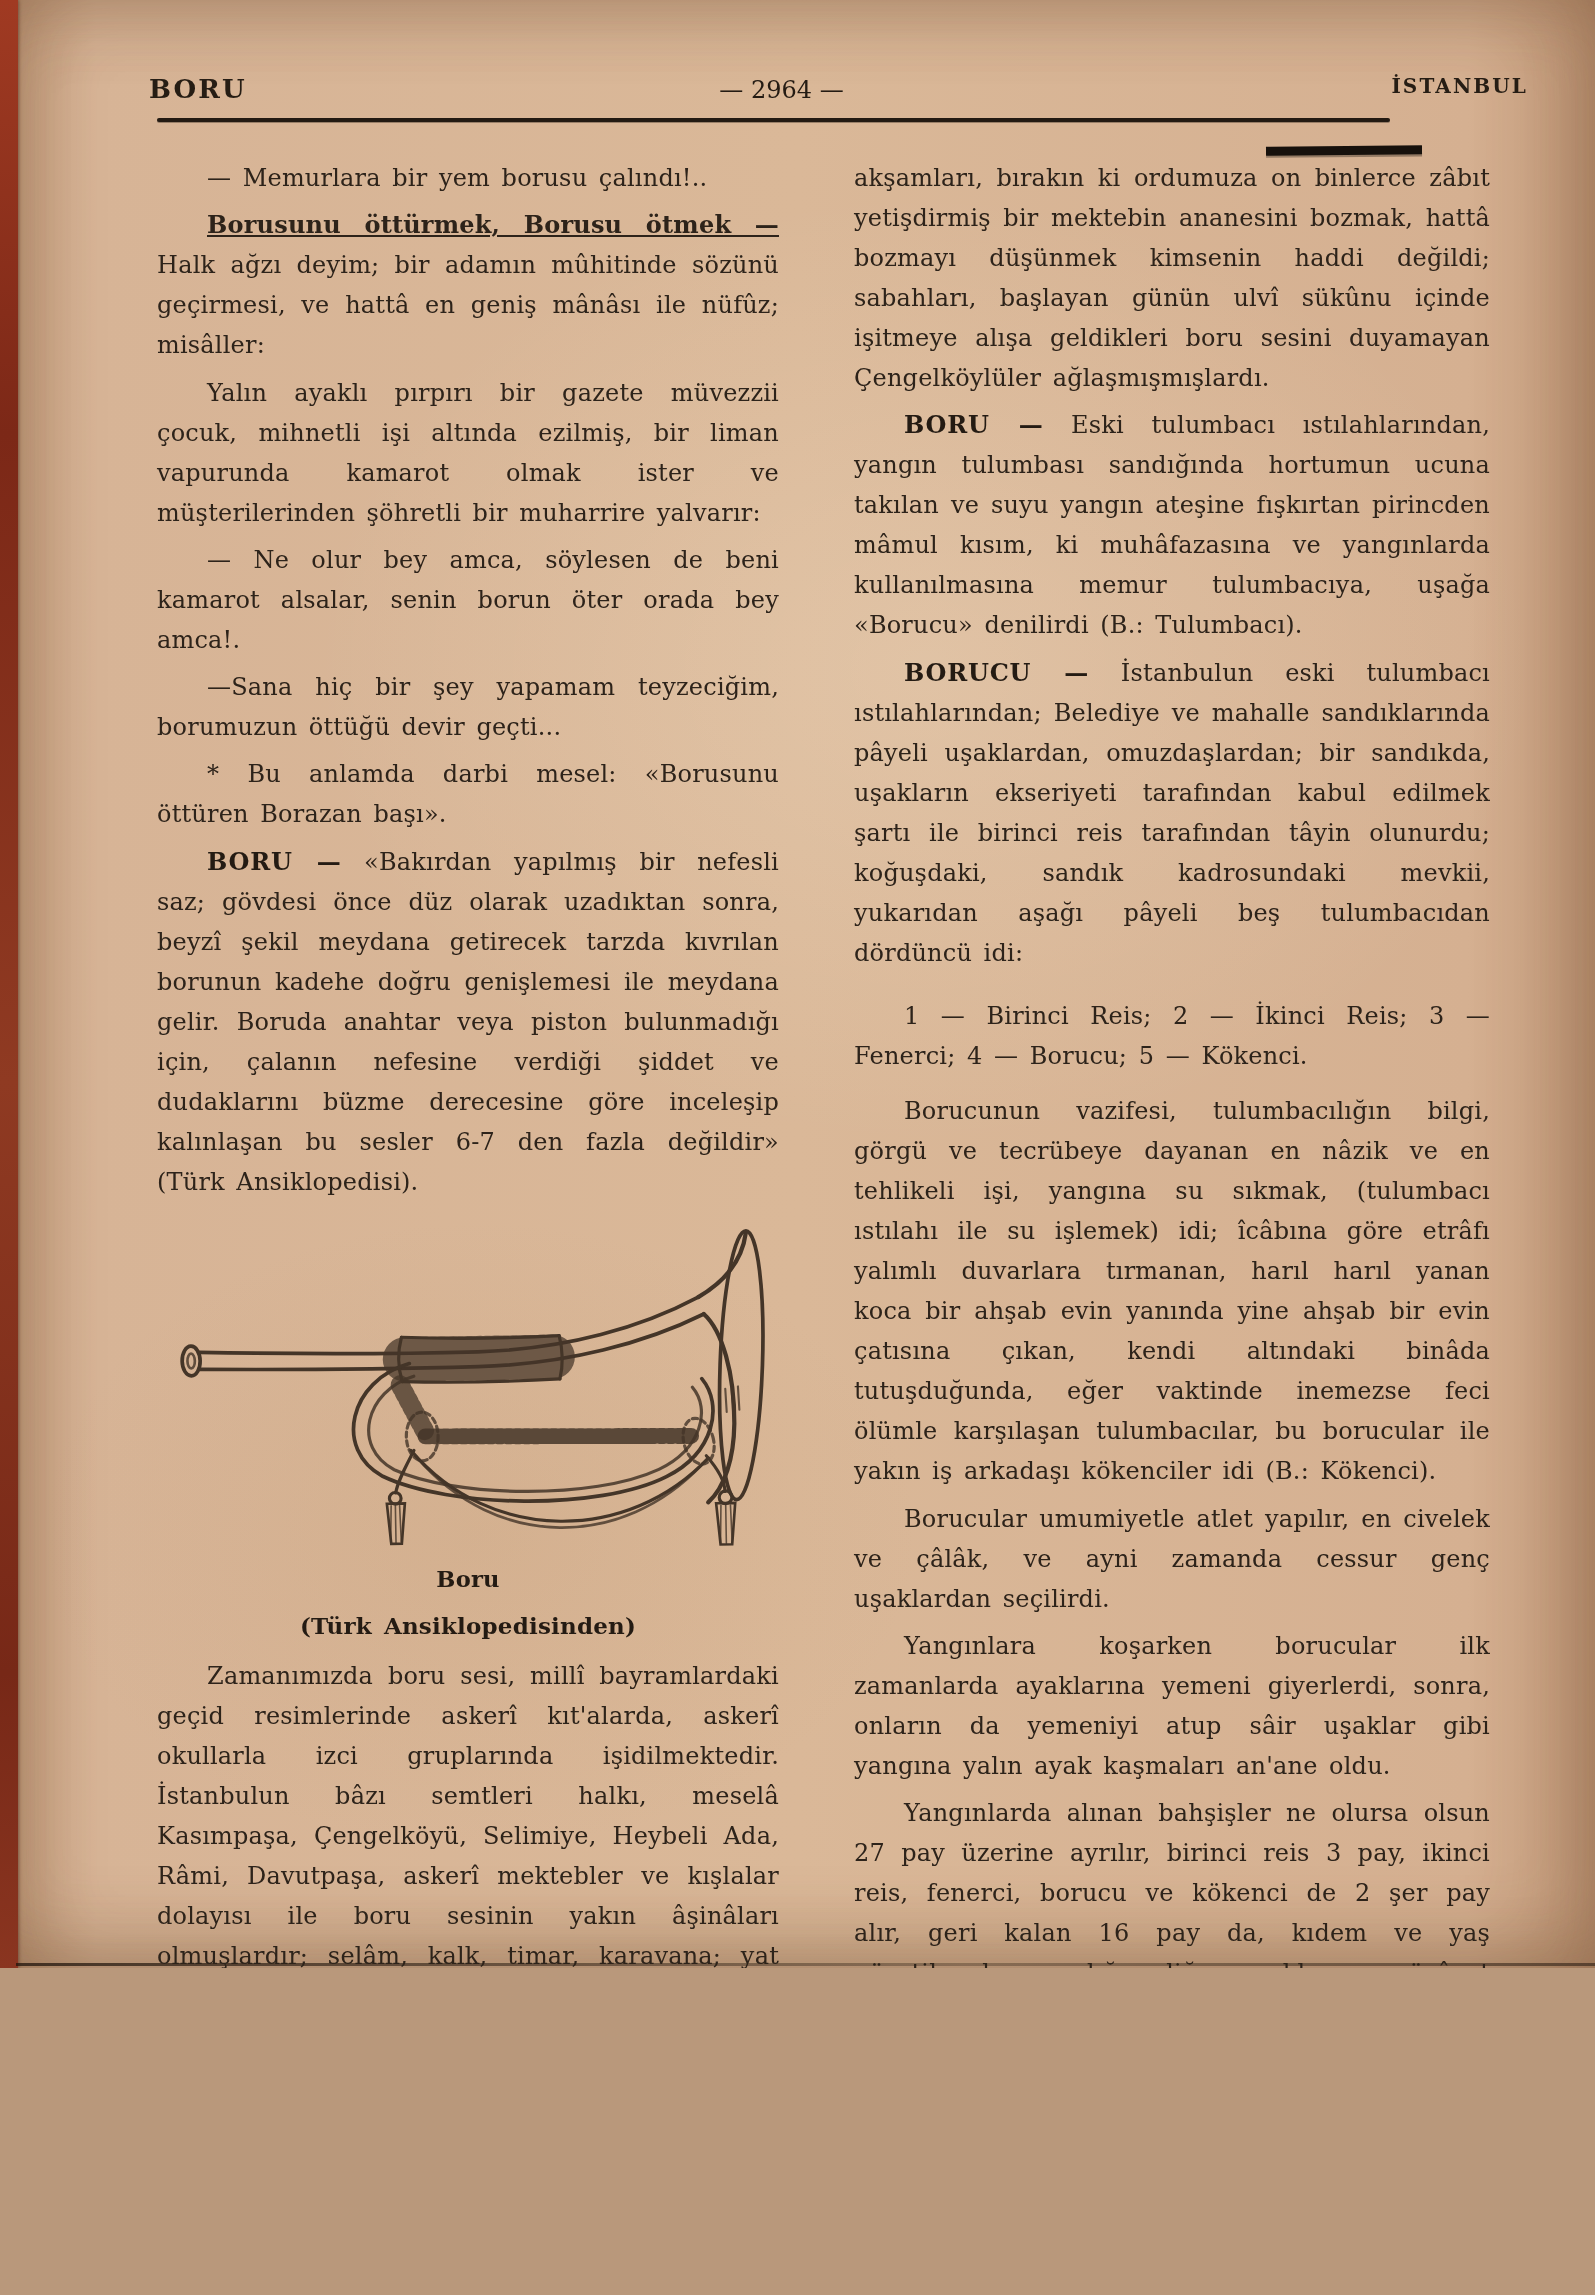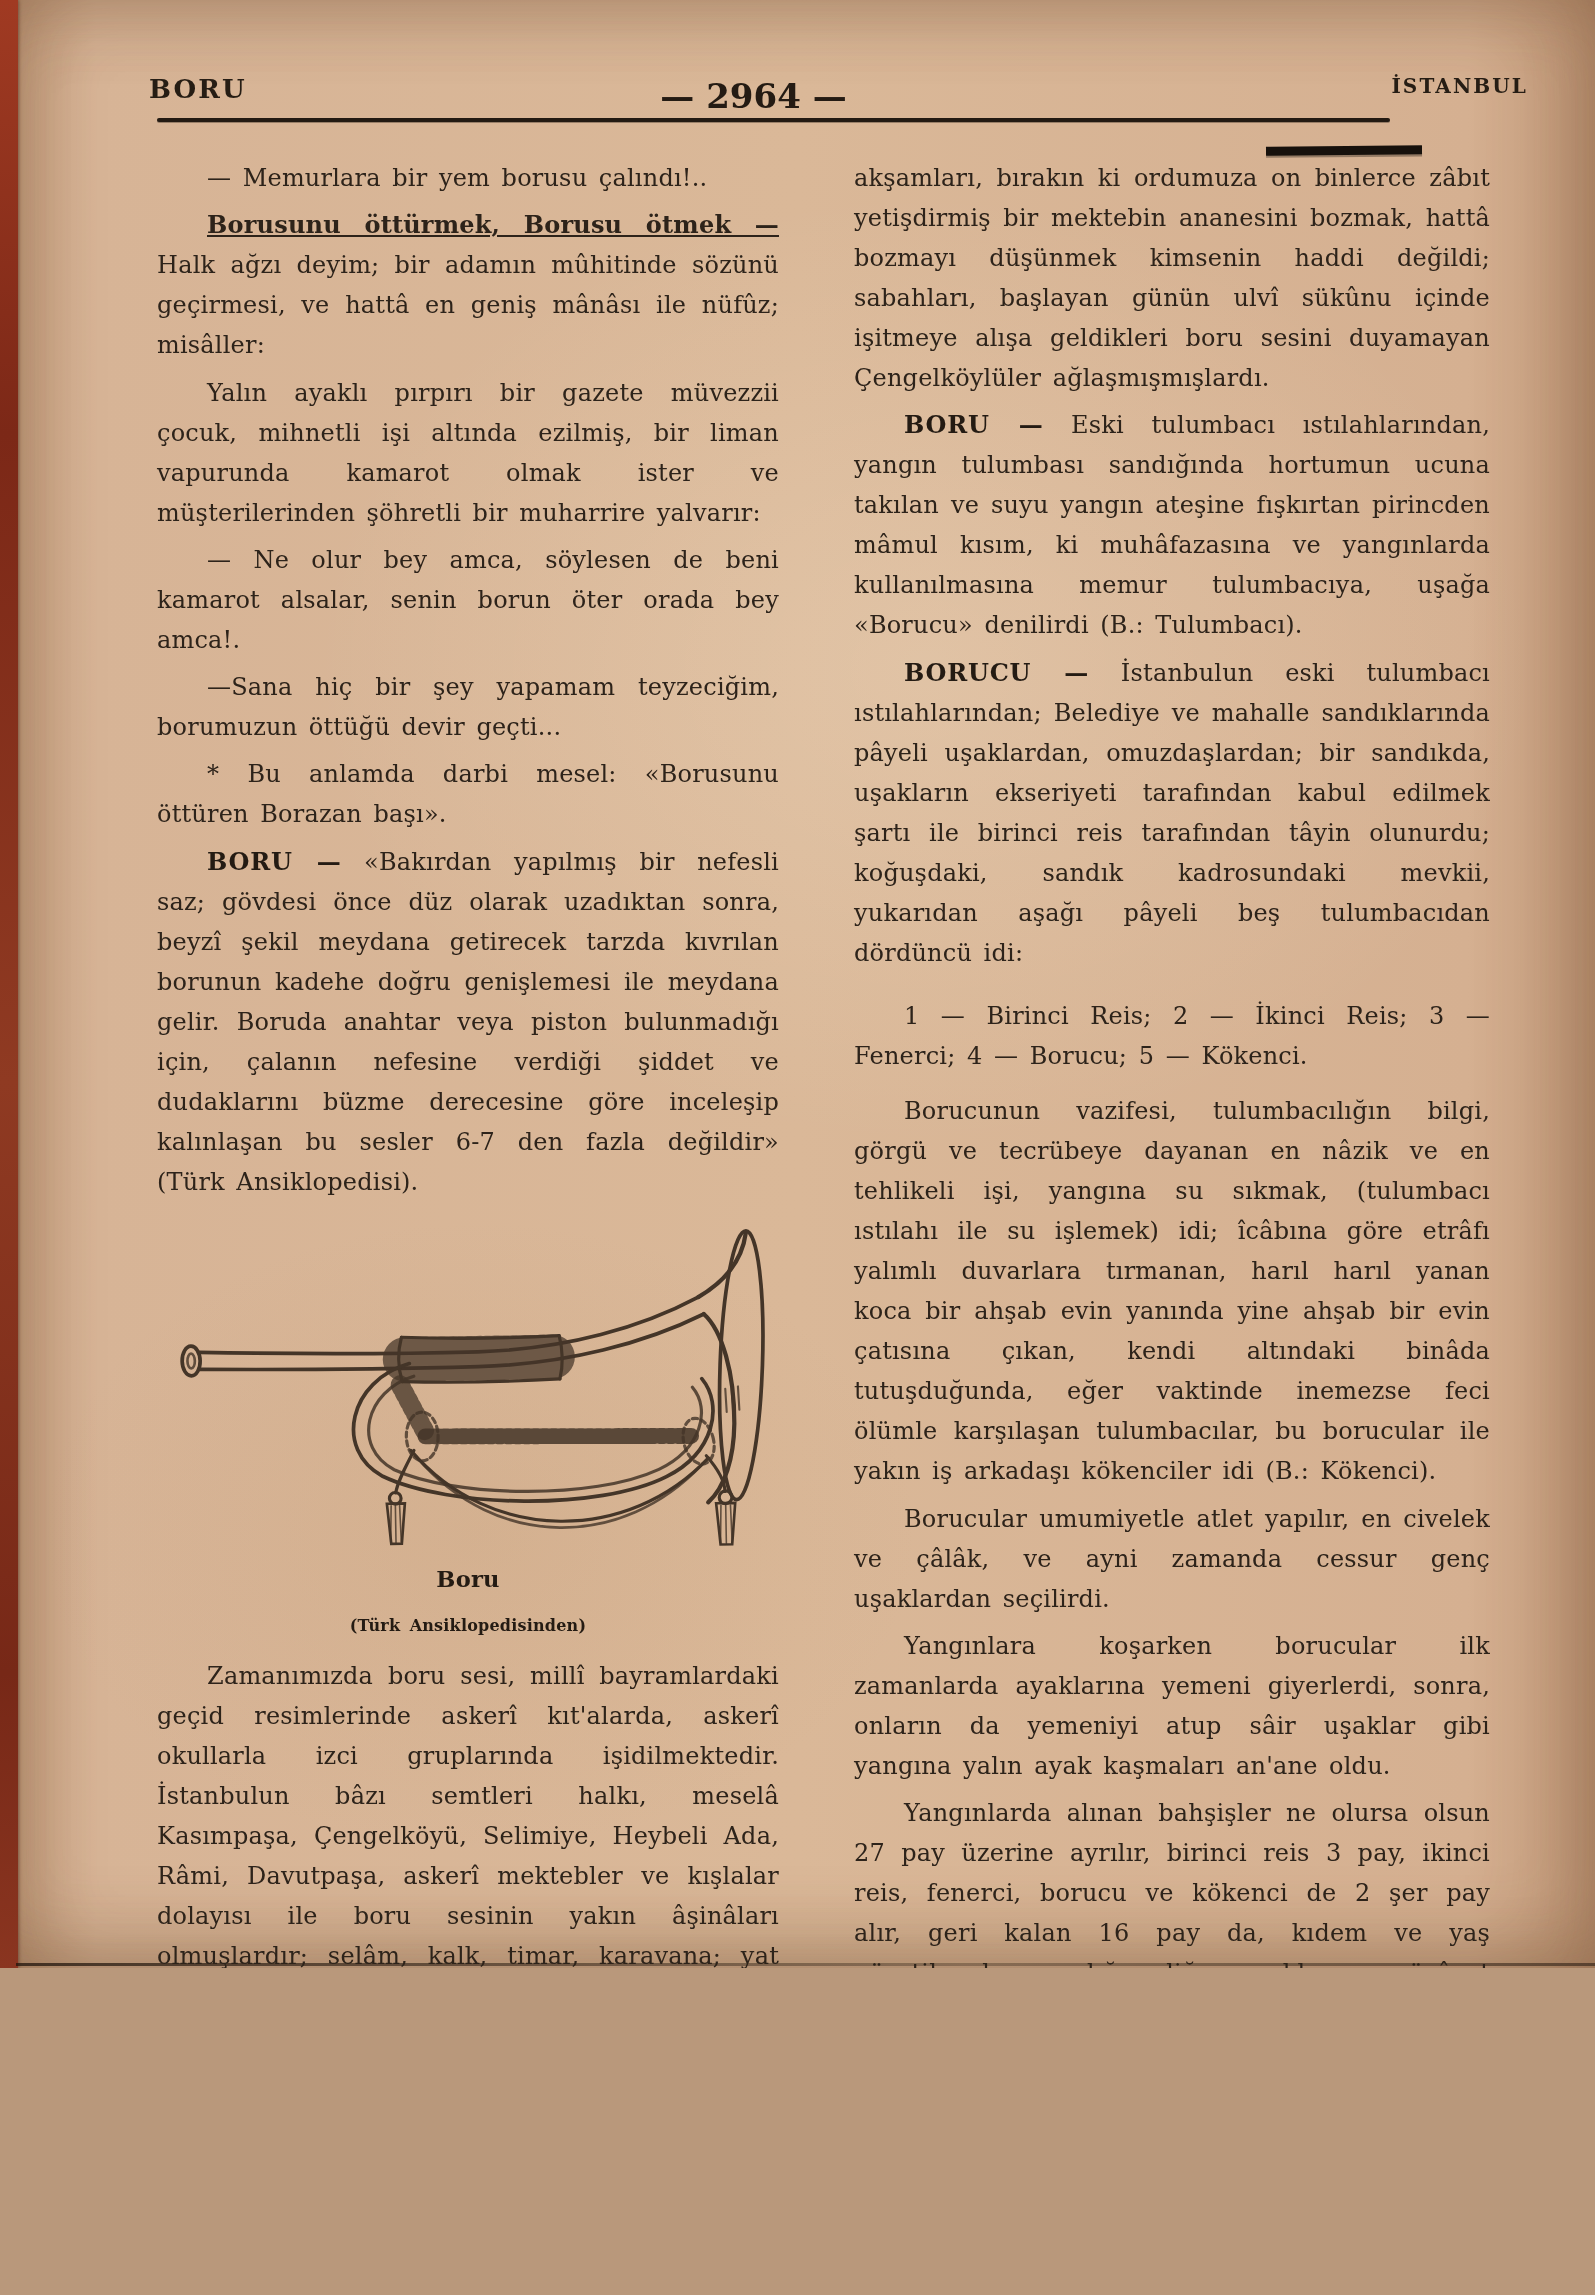--- a/index.html
+++ b/index.html
@@ -29,21 +29,21 @@
     box-shadow:1px 0 3.1px rgba(60,20,10,.45);
   }
   .bottom-edge{
     position:absolute;left:15.7px;right:0;bottom:1.6px;height:3.1px;
     background:linear-gradient(90deg,rgba(32,20,12,.75),rgba(32,20,12,.30) 60%,rgba(32,20,12,.55));
   }
 
   
   .running-head{position:absolute;top:74px;left:0;width:100%;font-weight:700;}
   .head-left{position:absolute;left:149px;top:0;font-size:26px;letter-spacing:2.1px;color:#261d14;}
-  .head-page{position:absolute;left:638px;top:2.1px;width:231px;text-align:center;font-weight:700;font-size:34px;color:#241b13;}
+  .head-page{position:absolute;left:666px;top:2.1px;width:231px;text-align:center;font-weight:400;font-size:24px;color:#241b13;}
   .head-right{position:absolute;right:67px;top:0;font-size:20px;letter-spacing:2.1px;color:#261d14;margin-left:38px;}
   .head-rule{
     position:absolute;top:118px;left:157px;width:1233px;height:4.2px;
     background:#231a12;border-radius:2.1px;
     box-shadow:0 1px 0.5px rgba(35,26,18,.35);
   }
 
   
   .columns{position:absolute;top:158px;left:157px;}
   .col{position:absolute;top:0;text-align:justify;font-size:24px;line-height:40px;
@@ -63,21 +63,21 @@
     content:"";position:absolute;left:-5.2px;right:-6.3px;top:-18px;height:9px;
     background:#17110c;transform:rotate(-.5deg);
     box-shadow:0 2.1px 0 rgba(23,17,12,.35);
   }
 
   
   .figure{margin:24px 0 9.4px;text-align:center;}
   .figure svg{width:614px;height:auto;display:block;margin:0 auto;}
   .figcaption{text-align:center;font-weight:700;color:#241b13;}
   .cap-title{font-size:22.6px;margin-top:5.2px;}
-  .cap-src{font-size:16px;margin-top:7.3px;}
+  .cap-src{font-size:23px;margin-top:7.3px;}
 </style>
 </head>
 <body>
 
 <div class="page">
   <div class="edge-strip"></div>
   <div class="bottom-edge"></div>
 
   <div class="running-head">
     <span class="head-left">BORU</span>

